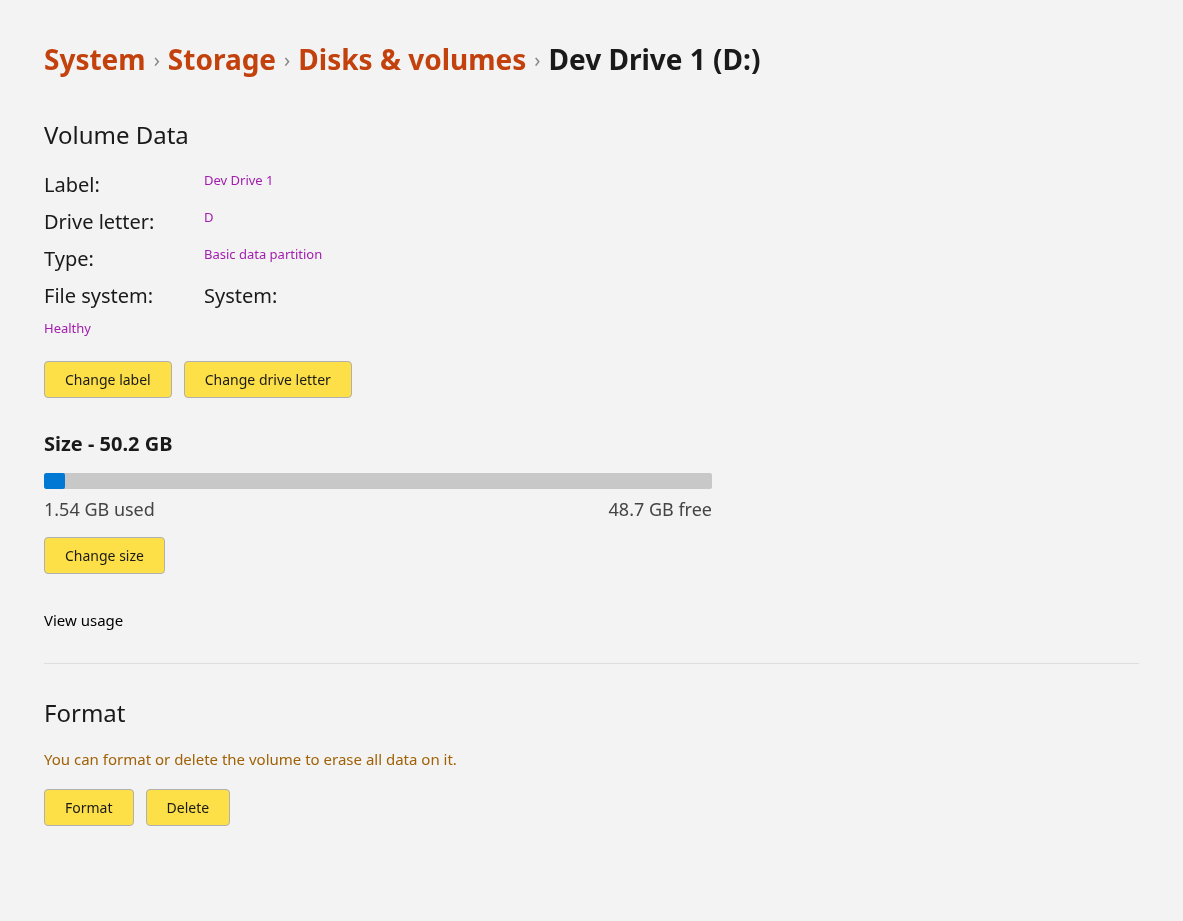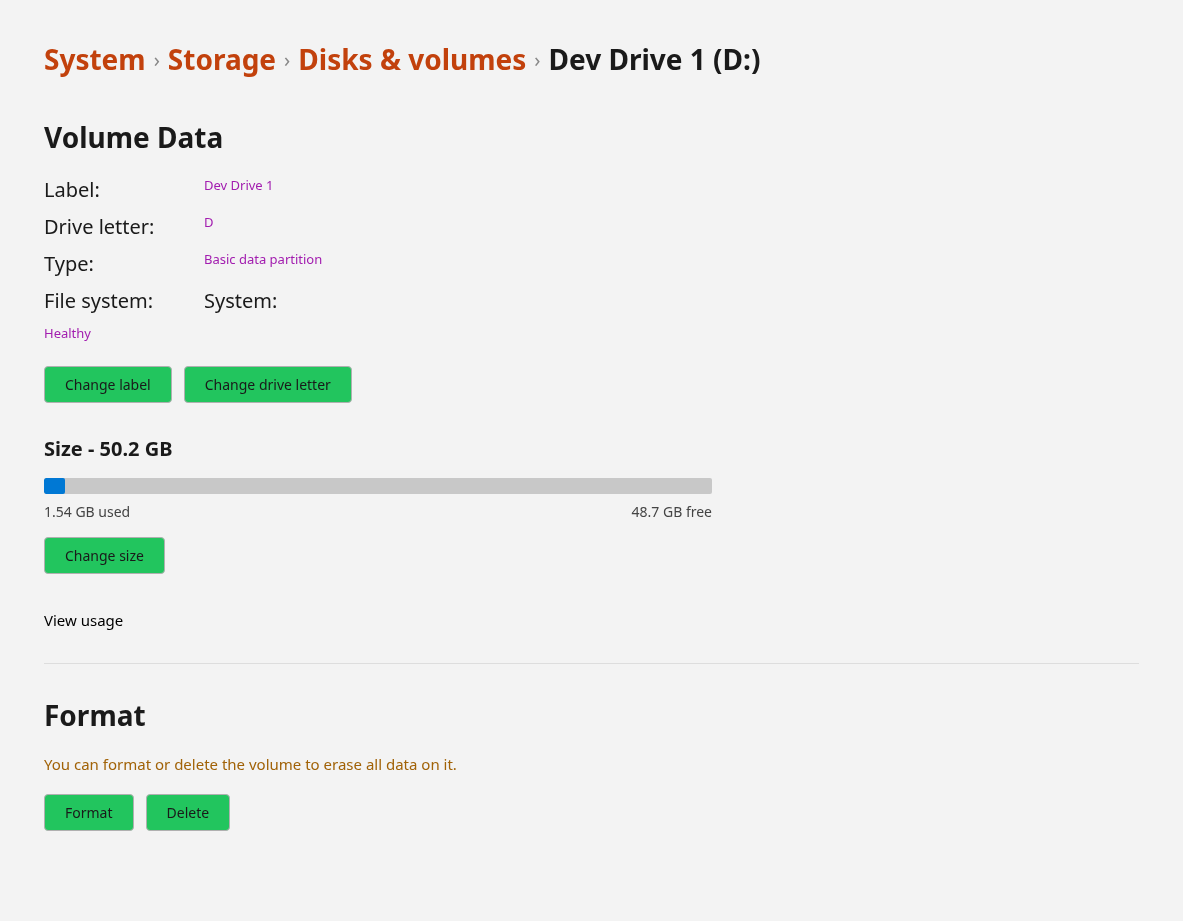--- a/index.html
+++ b/index.html
@@ -35,22 +35,22 @@
       font-weight: 700;
       color: #1a1a1a;
     }
 
     .breadcrumb-separator {
       font-size: 20px;
       color: #888;
     }
 
     .section-title {
-      font-size: 28px;
-      font-weight: 700;
+      font-size: 24px;
+      font-weight: 400;
       margin-bottom: 20px;
     }
 
     .info-grid {
       display: grid;
       grid-template-columns: 160px 1fr;
       row-gap: 10px;
       margin-bottom: 24px;
     }
 
@@ -67,21 +67,21 @@
     .button-row {
       display: flex;
       gap: 12px;
       margin-bottom: 32px;
     }
 
     .btn {
       padding: 8px 20px;
       font-size: 14px;
       font-family: inherit;
-      background: #22c55e;
+      background: #fde047;
       border: 1px solid #b0b0b0;
       border-radius: 4px;
       cursor: pointer;
       color: #1a1a1a;
     }
 
     .size-section {
       margin-bottom: 32px;
     }
 
@@ -107,21 +107,21 @@
     }
 
     .storage-labels {
       display: flex;
       justify-content: space-between;
       width: 668px;
       margin-bottom: 16px;
     }
 
     .storage-label {
-      font-size: 14px;
+      font-size: 18px;
       color: #444;
     }
 
     .view-usage-link {
       color: #000000;
       font-size: 15px;
       text-decoration: none;
       display: inline-block;
       margin-top: 4px;
     }

